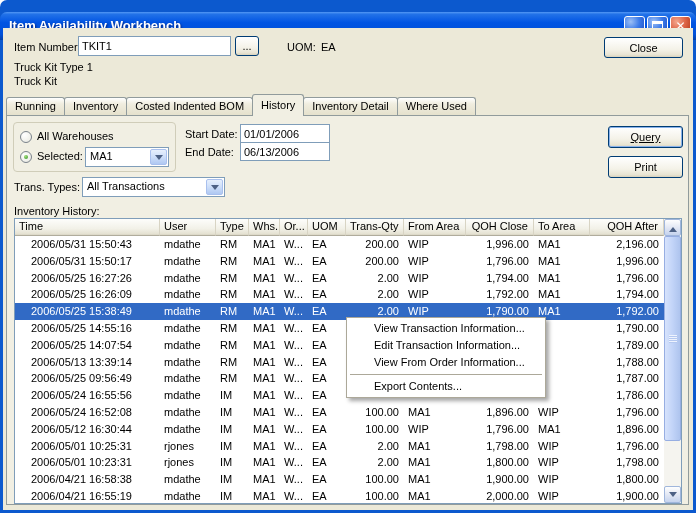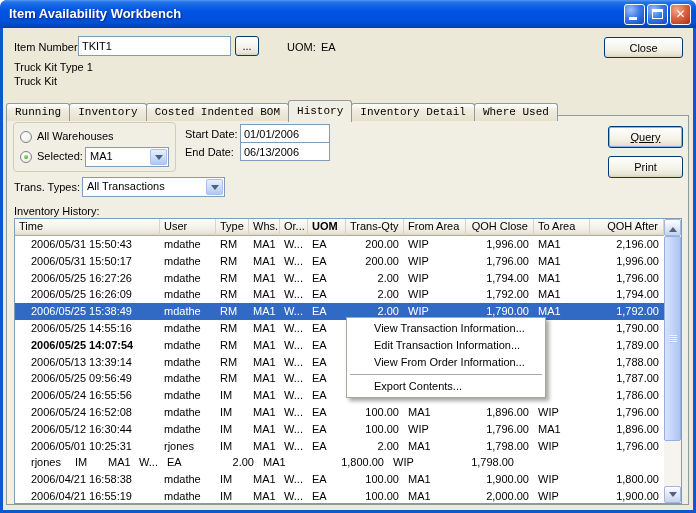--- a/index.html
+++ b/index.html
@@ -2,21 +2,21 @@
 <html><head>
 <meta charset="utf-8">
 <style>
   * { margin:0; padding:0; box-sizing:border-box; }
   body { background:#ffffff; font-family:"Liberation Sans","DejaVu Sans",sans-serif; }
 
   .window { position:relative; width:696px; height:513px; background:#0C59CE;
             border-radius:7px 7px 0 0; overflow:hidden; font-size:11px; color:#000; }
 
   
-  .titlebar { position:absolute; left:0; top:0; width:696px; height:28px;
+  .titlebar { position:absolute; left:0; top:12px; width:696px; height:28px;
               background:linear-gradient(180deg,#5398F5 0%,#2272E8 8%,#0054E3 38%,#0050D8 80%,#0340A8 100%);
               border-radius:7px 7px 0 0; }
   .title-text { position:absolute; left:9px; top:6px; color:#fff; font-size:13px; font-weight:bold;
                 text-shadow:1px 1px 2px #00257E; white-space:nowrap; }
   .win-btns { position:absolute; right:5px; top:4px; display:flex; gap:2px; }
   .win-btn { width:21px; height:21px; border:1px solid #fff; border-radius:3px; position:relative; }
   .btn-min,.btn-max { background:radial-gradient(circle at 30% 25%,#9CBFF5,#3D7BE8 45%,#1F52C8 85%); }
   .btn-close { background:radial-gradient(circle at 30% 25%,#F4A68C,#DD6547 45%,#B83C1C 85%); }
   .glyph-min { position:absolute; left:4px; bottom:4px; width:8px; height:3px; background:#fff; }
   .glyph-max { position:absolute; left:4px; top:4px; width:11px; height:10px; border:1px solid #fff; border-top:3px solid #fff; }
@@ -43,21 +43,21 @@
   .xp-combo { position:absolute; background:#fff; border:1px solid #7F9DB9; }
   .combo-value { position:absolute; left:4px; top:2px; white-space:nowrap; }
   .combo-btn { position:absolute; top:1px; right:1px; bottom:1px; width:17px;
                background:linear-gradient(180deg,#E7F0FD,#CDDEF9 50%,#AFC8F2);
                border:1px solid #A9C0EE; border-radius:2px; display:flex; align-items:center; justify-content:center; }
   .tri-down { width:0; height:0; border:4px solid transparent; border-top:5px solid #4D6185; margin-top:5px; }
 
   
   .panel { position:absolute; left:3px; top:87px; width:683px; height:390px;
            background:#F1EFE3; border:1px solid #919B9C; }
-  .tab-bar { position:absolute; left:3px; top:72px; height:21px; display:flex; align-items:flex-end; z-index:3;font-family:Liberation Mono, monospace; }
+  .tab-bar { position:absolute; left:3px; top:66px; height:21px; display:flex; align-items:flex-end; z-index:3; }
   .tab { height:18px; line-height:17px; padding:0 8px;
          background:linear-gradient(180deg,#FFFFFF,#F0EDDF 35%,#E6E2CE 95%);
          border:1px solid #919B9C; border-bottom:none; border-radius:3px 3px 0 0; white-space:nowrap; }
   .tab + .tab { margin-left:-1px; }
   .tab.active { height:22px; line-height:20px; background:#F1EFE3; margin-bottom:-1px; position:relative; z-index:4; }
 
   
   .grid { position:absolute; background:#fff; border:1px solid #7F9DB9; overflow:hidden; }
   .grid-header { position:absolute; left:0; top:0; width:649px; height:17px; display:flex; }
   .hcell { height:17px; padding:1px 4px; white-space:nowrap; overflow:hidden;
@@ -161,21 +161,21 @@
 
     <span class="label" style="left:11px;top:177px;">Inventory History:</span>
 
     <div class="grid" style="left:11px;top:190px;width:668px;height:286px;">
       <div class="grid-header">
           <div class="hcell" style="width: 145px;">Time</div>
           <div class="hcell" style="width: 56px;">User</div>
           <div class="hcell" style="width: 33px;">Type</div>
           <div class="hcell" style="width: 31px;">Whs.</div>
           <div class="hcell" style="width: 28px;">Or...</div>
-          <div class="hcell" style="width: 38px; font-weight: bold;">UOM</div>
+          <div class="hcell" style="width: 38px;">UOM</div>
           <div class="hcell num" style="width: 58px;">Trans-Qty</div>
           <div class="hcell" style="width: 62px;">From Area</div>
           <div class="hcell num" style="width: 68px;">QOH Close</div>
           <div class="hcell" style="width: 56px;">To Area</div>
           <div class="hcell num" style="width: 74px;">QOH After</div>
         </div>
       <div class="grid-body">
           <div class="grow">
             <div class="gcell" style="width: 145px;">2006/05/31 15:50:43</div>
             <div class="gcell" style="width: 56px;">mdathe</div>
@@ -248,21 +248,21 @@
             <div class="gcell" style="width: 31px;">MA1</div>
             <div class="gcell" style="width: 28px;">W...</div>
             <div class="gcell" style="width: 38px;">EA</div>
             <div class="gcell num" style="width: 58px;"></div>
             <div class="gcell" style="width: 62px;"></div>
             <div class="gcell num" style="width: 68px;"></div>
             <div class="gcell" style="width: 56px;"></div>
             <div class="gcell num" style="width: 74px;">1,790.00</div>
           </div>
           <div class="grow">
-            <div class="gcell" style="width: 145px; font-weight: bold;">2006/05/25 14:07:54</div>
+            <div class="gcell" style="width: 145px;">2006/05/25 14:07:54</div>
             <div class="gcell" style="width: 56px;">mdathe</div>
             <div class="gcell" style="width: 33px;">RM</div>
             <div class="gcell" style="width: 31px;">MA1</div>
             <div class="gcell" style="width: 28px;">W...</div>
             <div class="gcell" style="width: 38px;">EA</div>
             <div class="gcell num" style="width: 58px;"></div>
             <div class="gcell" style="width: 62px;"></div>
             <div class="gcell num" style="width: 68px;"></div>
             <div class="gcell" style="width: 56px;"></div>
             <div class="gcell num" style="width: 74px;">1,789.00</div>
@@ -339,20 +339,21 @@
             <div class="gcell" style="width: 31px;">MA1</div>
             <div class="gcell" style="width: 28px;">W...</div>
             <div class="gcell" style="width: 38px;">EA</div>
             <div class="gcell num" style="width: 58px;">2.00</div>
             <div class="gcell" style="width: 62px;">MA1</div>
             <div class="gcell num" style="width: 68px;">1,798.00</div>
             <div class="gcell" style="width: 56px;">WIP</div>
             <div class="gcell num" style="width: 74px;">1,796.00</div>
           </div>
           <div class="grow">
+            <div class="gcell" style="width: 145px;">2006/05/01 10:23:31</div>
             <div class="gcell" style="width: 56px;">rjones</div>
             <div class="gcell" style="width: 33px;">IM</div>
             <div class="gcell" style="width: 31px;">MA1</div>
             <div class="gcell" style="width: 28px;">W...</div>
             <div class="gcell" style="width: 38px;">EA</div>
             <div class="gcell num" style="width: 58px;">2.00</div>
             <div class="gcell" style="width: 62px;">MA1</div>
             <div class="gcell num" style="width: 68px;">1,800.00</div>
             <div class="gcell" style="width: 56px;">WIP</div>
             <div class="gcell num" style="width: 74px;">1,798.00</div>

